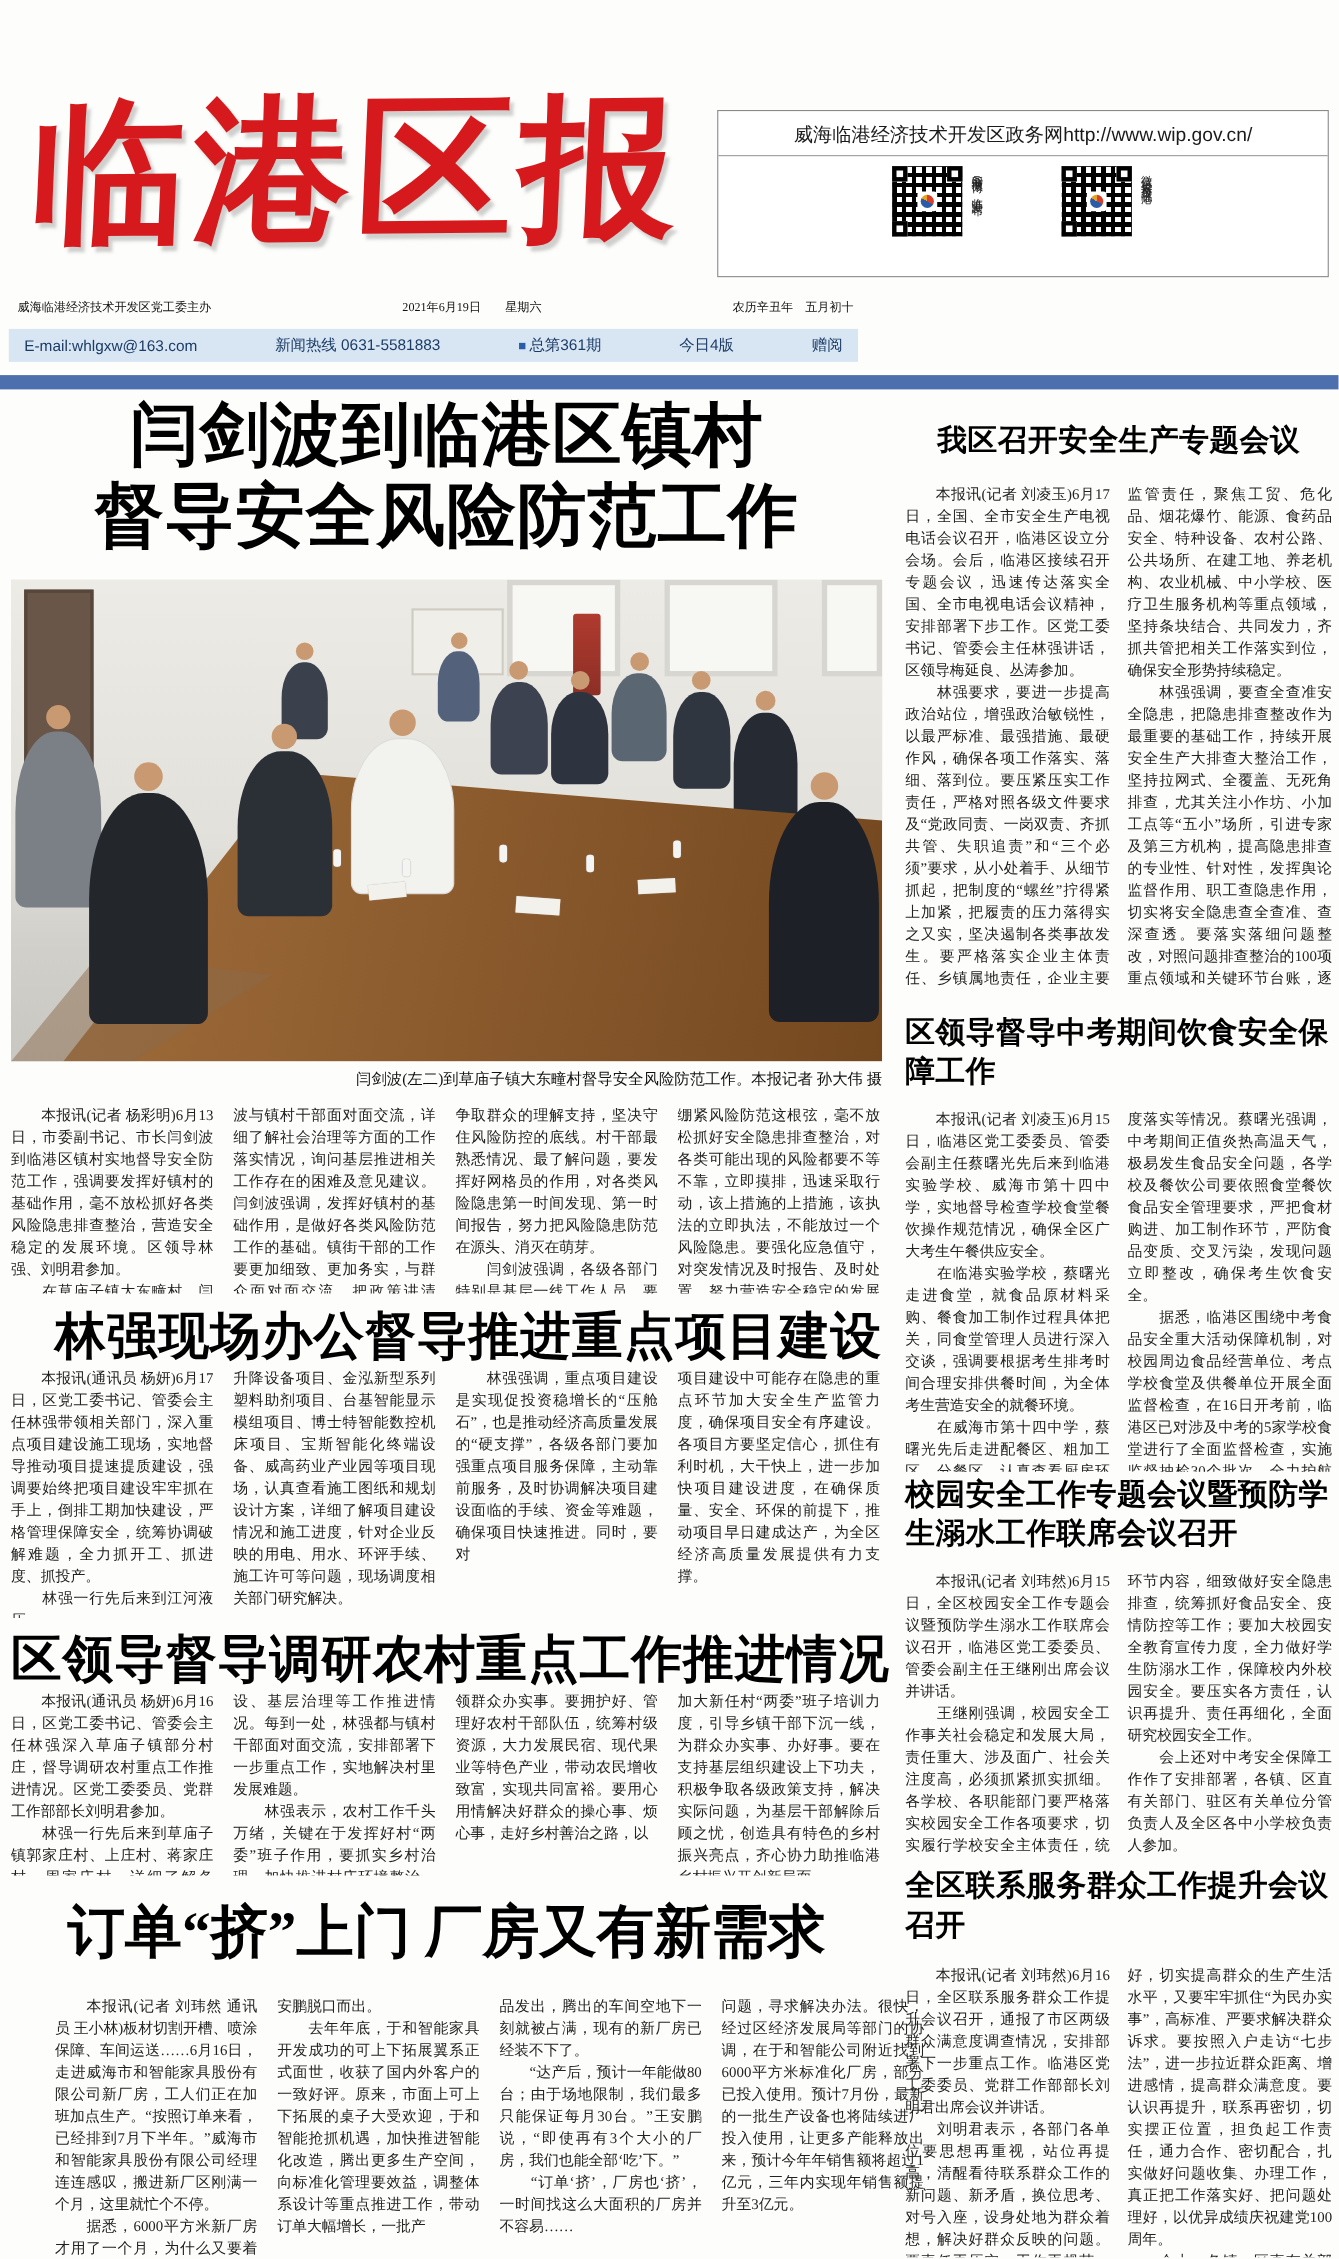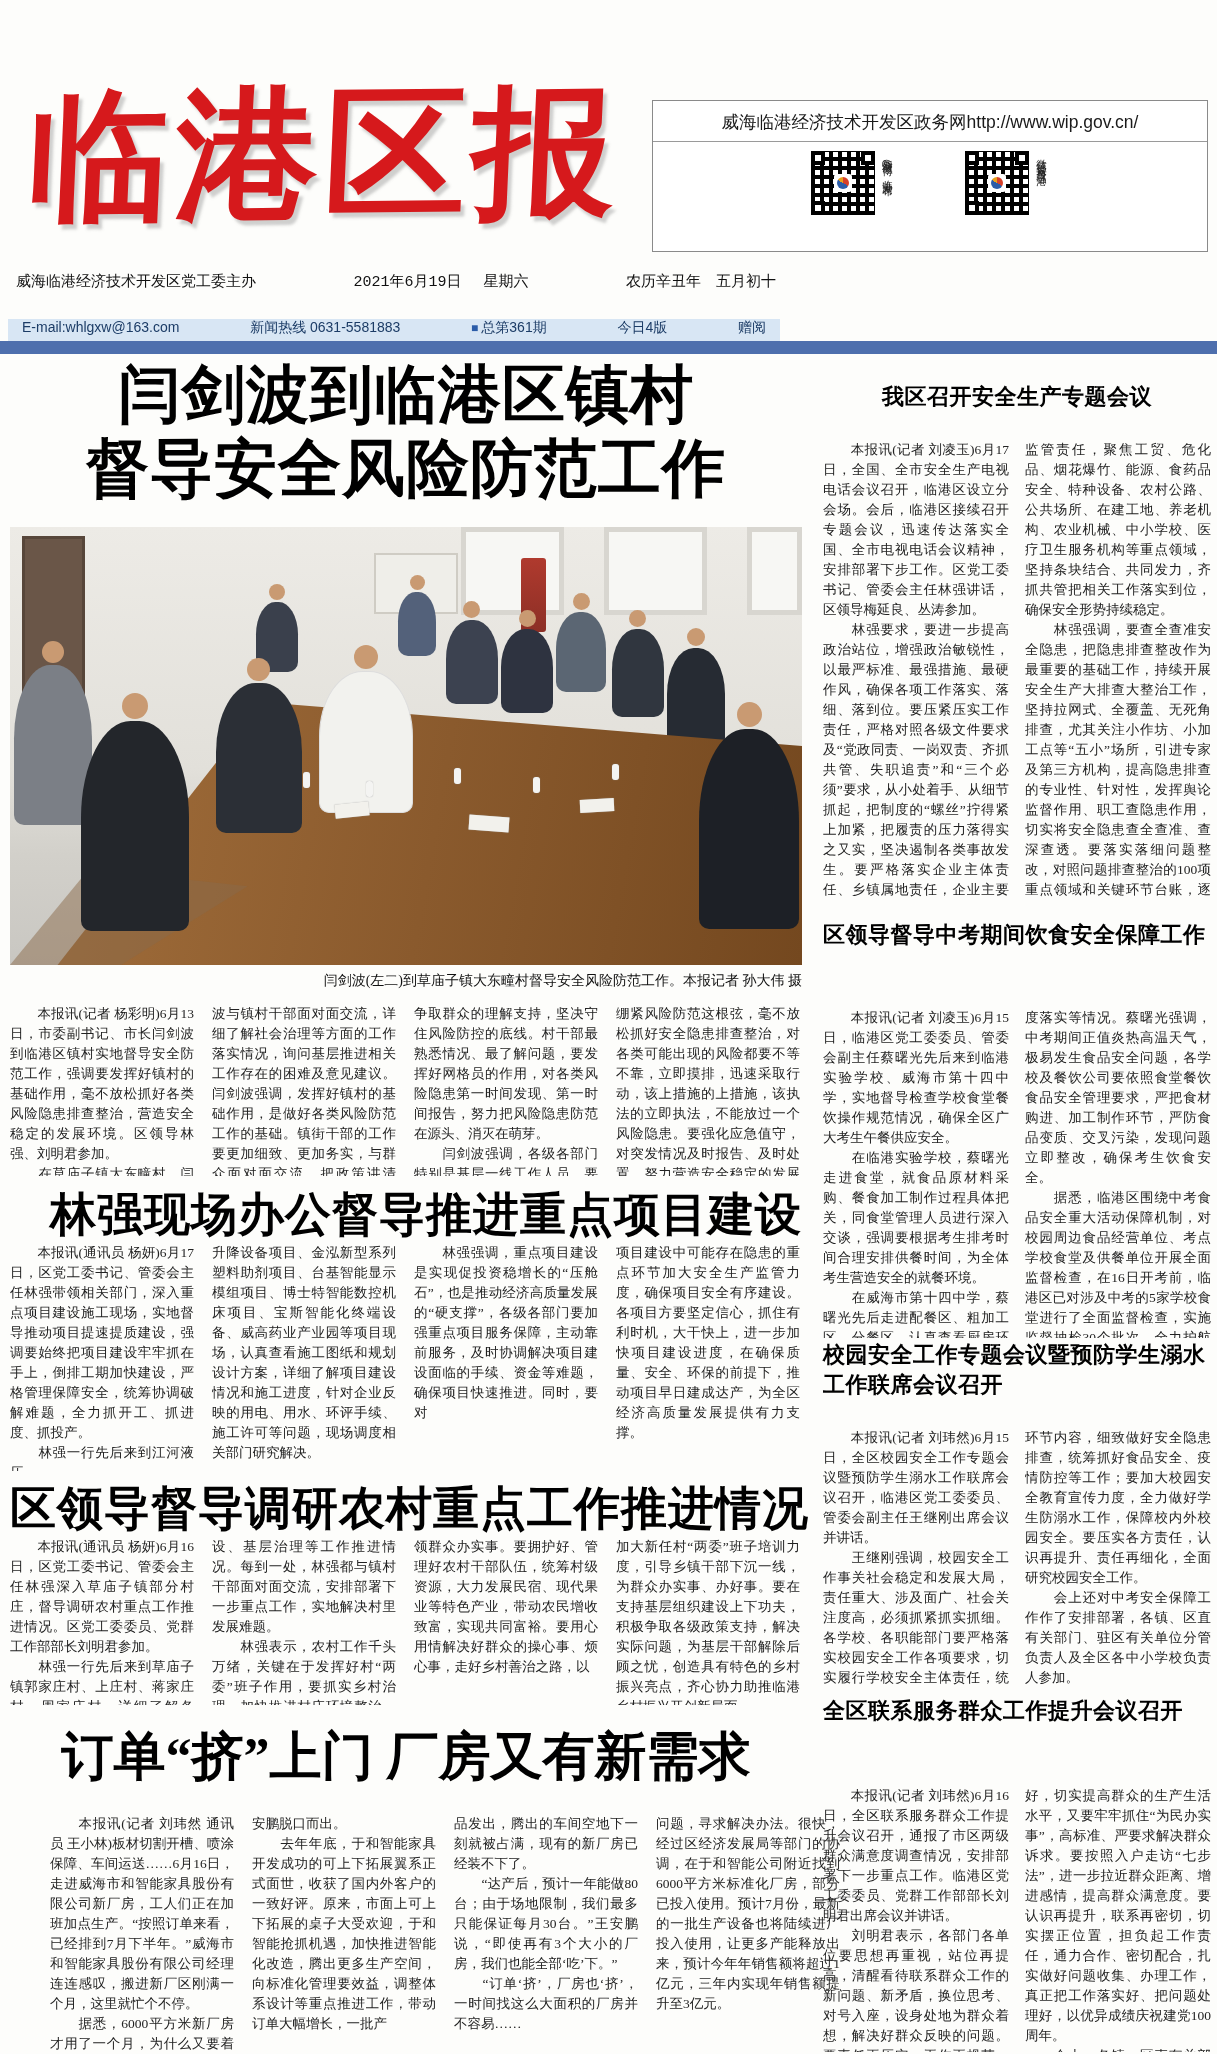--- a/index.html
+++ b/index.html
@@ -46,27 +46,27 @@
   }
   .qr .logo i{display:block;width:12px;height:12px;border-radius:50%;
     background:conic-gradient(#d6402a 0 120deg,#2b5ca8 120deg 300deg,#e8a01e 300deg);}
   .qr-label{
     writing-mode:vertical-rl;font-size:10.5px;letter-spacing:2px;color:#222;
     font-family:"Liberation Sans","DejaVu Sans",sans-serif;height:64px;
   }
   
   .pub-line{
     left:16px;top:272px;width:760px;display:flex;align-items:baseline;
-    font-size:15px;color:#111;
-    font-family:Liberation Mono, monospace;
+    font-size:11px;color:#111;
+    font-family:Liberation Serif, serif;
   }
   .pub-line .sp{flex:1;}
   .email-bar{
-    left:8px;top:319px;width:772px;height:30px;background:#d8e6f4;
-    display:flex;font-size:14px;color:#1c3c66;
+    left:8px;top:299px;width:772px;height:30px;background:#d8e6f4;
+    display:flex;align-items:center;font-size:14px;color:#1c3c66;
     font-family:"Liberation Sans","DejaVu Sans",sans-serif;
     padding:0 14px;box-sizing:border-box;
   }
   .email-bar .sp{flex:1;}
   .sq{color:#2b5ca8;font-size:12px;margin-right:3px;}
   .blue-bar{left:0;top:341px;width:1217px;height:13px;background:#4e6fad;}
   
   .lead-hl{
     left:10px;top:358px;width:792px;text-align:center;font-weight:bold;
     font-size:63px;line-height:1.18;letter-spacing:1px;color:#000;white-space:nowrap;
@@ -74,21 +74,21 @@
   .h2{
     width:792px;left:10px;text-align:right;font-weight:bold;color:#000;
     font-size:46px;letter-spacing:1px;white-space:nowrap;
   }
   .h4big{
     width:792px;left:10px;text-align:center;font-weight:bold;color:#000;
     font-size:52px;letter-spacing:0px;white-space:nowrap;
   }
   .shl{
     left:823px;width:388px;font-weight:bold;color:#000;
-    font-size:22px;line-height:1.35;letter-spacing:0.5px;
+    font-size:27px;line-height:1.35;letter-spacing:0.5px;
   }
   .shl.center{text-align:center;}
   
   .cols{left:10px;width:792px;display:flex;gap:18px;overflow:hidden;}
   .scols{left:823px;width:388px;display:flex;gap:16px;overflow:hidden;}
   .col{
     width:184px;flex:0 0 184px;font-size:13.5px;line-height:20px;
     text-align:justify;white-space:pre-line;color:#222;overflow:hidden;
   }
   .scol{

